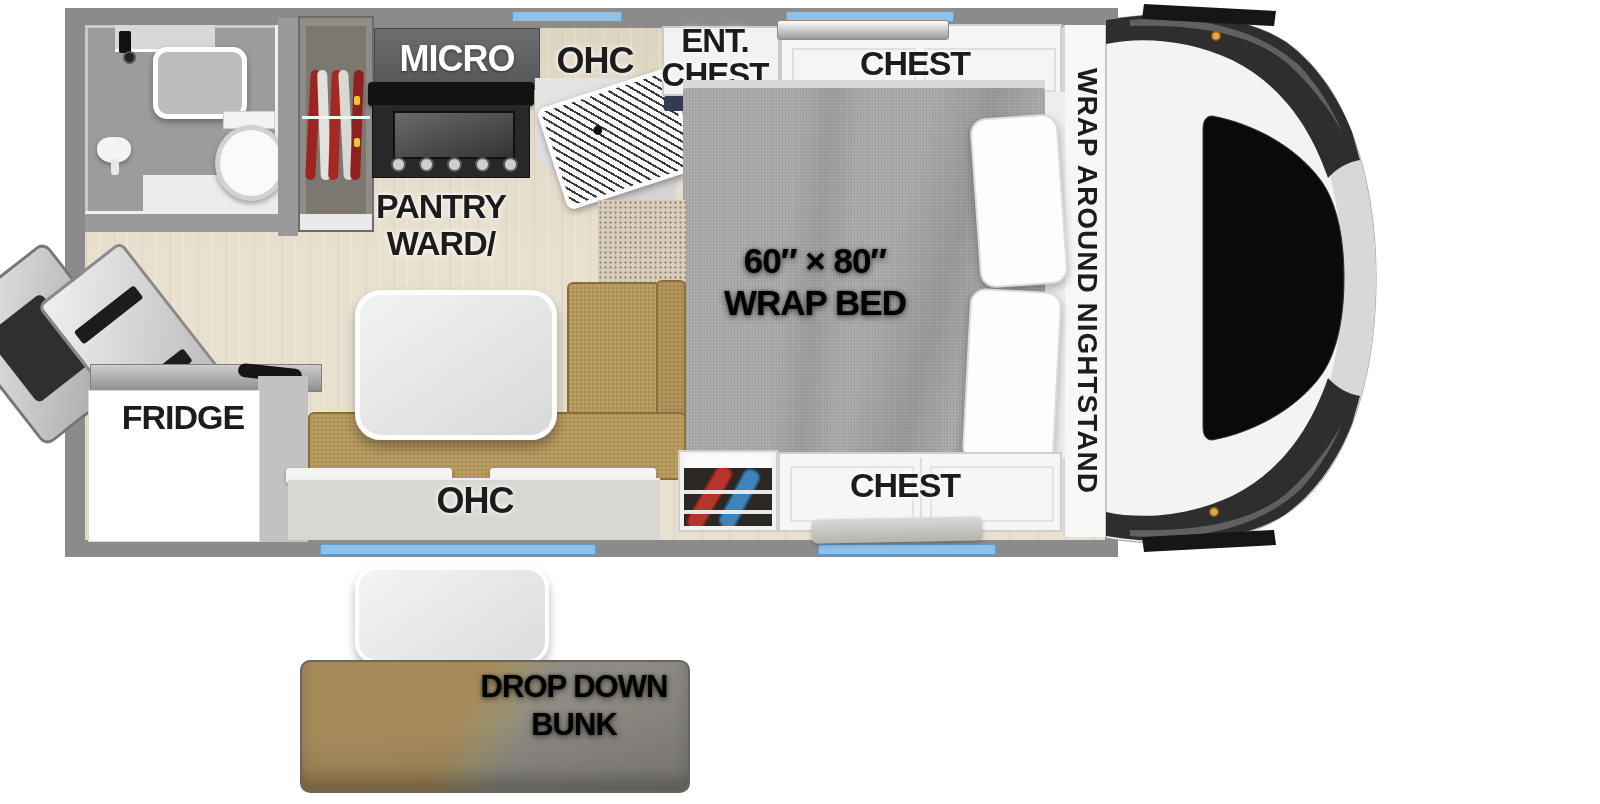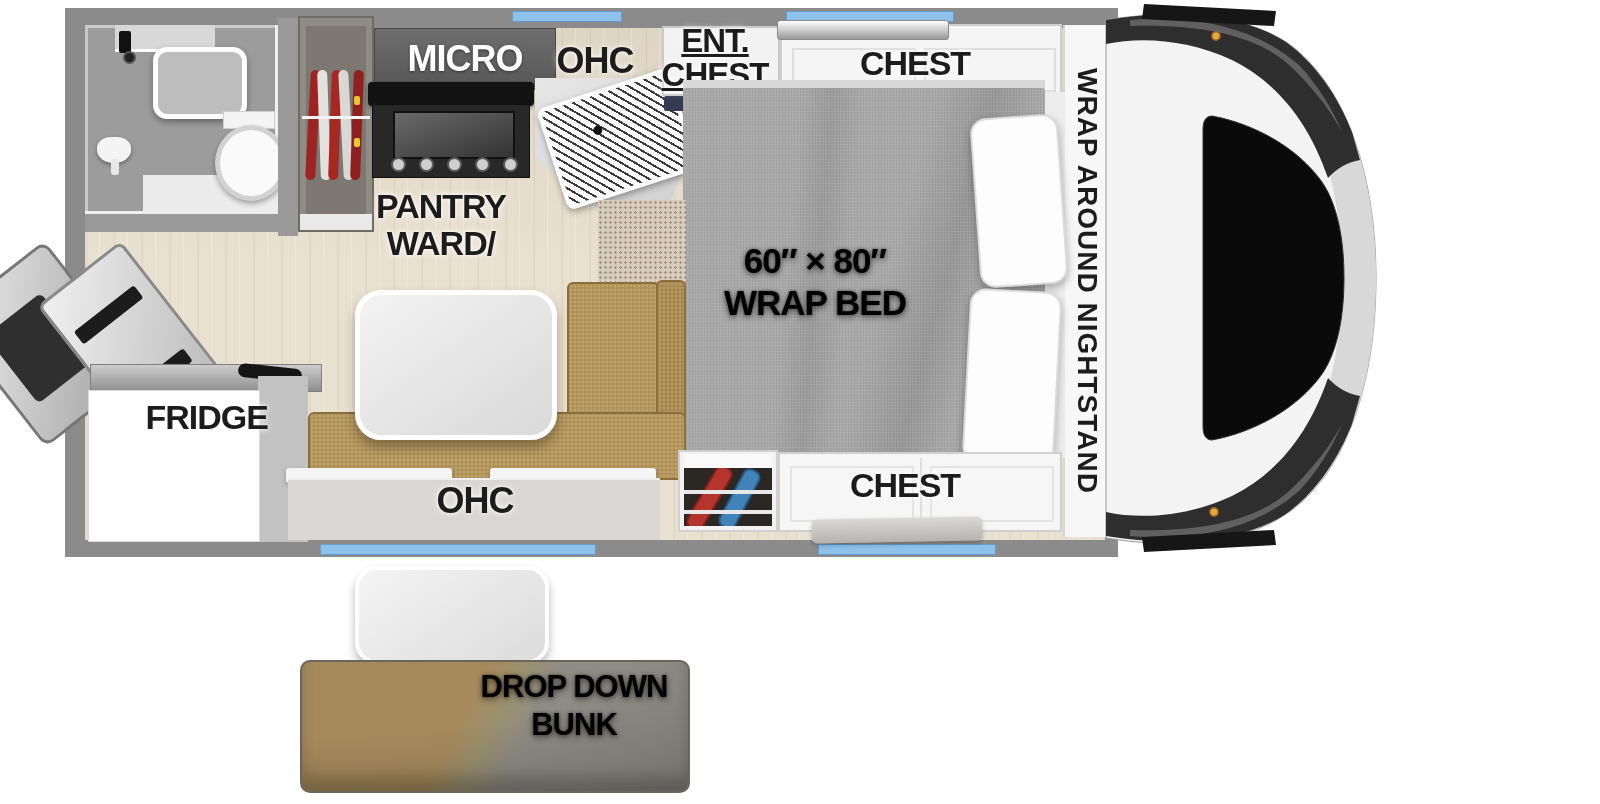--- a/index.html
+++ b/index.html
@@ -45,21 +45,21 @@
   .c2{left:19px;background:#e3e1dd;transform:rotate(-2deg);}
   .c3{left:30px;background:#a72723;transform:rotate(2deg);}
   .c4{left:41px;background:#dad8d3;transform:rotate(-3deg);}
   .c5{left:52px;background:#8f201f;transform:rotate(2deg);}
   #wardrobe .rod{position:absolute;left:2px;top:98px;width:68px;height:3px;background:#f5f5f5;}
   #wardrobe .nub1,#wardrobe .nub2{position:absolute;width:6px;height:9px;background:#e6c832;border-radius:2px;}
   #wardrobe .nub1{left:54px;top:78px;} #wardrobe .nub2{left:54px;top:120px;}
   #wardrobe .wshelf{position:absolute;left:0;top:196px;width:72px;height:16px;background:#e9e9e9;}
 
   
-  #micro-cab{left:374px;top:28px;width:182px;height:62px;background:linear-gradient(#6e6e6e,#565656);border:1px solid #474747;box-sizing:border-box;
+  #micro-cab{left:374px;top:28px;width:166px;height:62px;background:linear-gradient(#6e6e6e,#565656);border:1px solid #474747;box-sizing:border-box;
     display:flex;align-items:center;justify-content:center;}
   #hood-bar{left:368px;top:82px;width:166px;height:24px;background:#121212;border-radius:4px;box-shadow:0 2px 4px rgba(0,0,0,.4);}
   #range{left:372px;top:104px;width:158px;height:74px;background:#282828;border:1px solid #101010;box-sizing:border-box;}
   #range .rwin{position:absolute;left:20px;top:6px;width:118px;height:44px;background:linear-gradient(160deg,#6a6a6a,#333);border:2px solid #111;}
   .burner{position:absolute;top:52px;width:15px;height:15px;border-radius:50%;background:#cfcfcf;border:2px solid #5a5a5a;box-sizing:border-box;}
   #counter{left:535px;top:78px;width:172px;height:140px;background:linear-gradient(150deg,#e6e6e6,#cfcfcf);
     clip-path:polygon(0 0,100% 0,100% 26%,77% 93%,43% 100%,0 57%);}
   #ksink{left:549px;top:86px;width:130px;height:98px;transform:rotate(-18deg);
     background:repeating-linear-gradient(48deg,#fafafa 0 5px,#3a3a3a 5px 7px);
     border:4px solid #fff;border-radius:8px;box-shadow:0 3px 7px rgba(0,0,0,.35);}
@@ -143,25 +143,25 @@
       linear-gradient(118deg,#a68a5c 0 42%, #9a9170 50%, #8f8c86 58% 100%);
     box-shadow:inset 0 -14px 14px rgba(0,0,0,.18);}
 
   
   .lbl{position:absolute;font-weight:bold;color:#1c1c1c;white-space:nowrap;letter-spacing:-1px;
        text-shadow:0 0 7px rgba(255,255,255,.95), 0 0 3px rgba(255,255,255,.85);}
   .lbl-white{color:#000000;text-shadow:0 2px 6px rgba(0,0,0,.55), 0 0 3px rgba(0,0,0,.4);}
   .ctr{text-align:center;}
   #lbl-micro{font-size:36px;color:#fff;letter-spacing:-1px;text-shadow:0 1px 3px rgba(0,0,0,.5);font-weight:bold;}
   #lbl-ohc-top{left:545px;top:40px;width:100px;font-size:36px;}
-  #lbl-ent{left:650px;top:24px;width:130px;font-size:33px;line-height:34px;text-decoration:underline;}
+  #lbl-ent{left:650px;top:24px;width:130px;font-size:33px;line-height:34px;}
   #lbl-chest-front{left:795px;top:44px;width:240px;font-size:34px;}
   #lbl-ward{left:366px;top:188px;width:150px;font-size:34px;line-height:37px;}
   #lbl-bed{left:640px;top:240px;width:350px;font-size:35px;line-height:42px;}
-  #lbl-fridge{left:98px;top:398px;width:170px;font-size:34px;text-align:right;}
+  #lbl-fridge{left:98px;top:398px;width:170px;font-size:34px;}
   #lbl-ohc-bot{left:415px;top:480px;width:120px;font-size:36px;}
   #lbl-chest-rear{left:790px;top:466px;width:230px;font-size:34px;}
   #lbl-bunk{left:460px;top:668px;width:228px;font-size:31px;line-height:38px;}
   #lbl-bunk .l1{font-size:29px;}
 </style>
 </head>
 <body>
 
 <div class="stage">
 

